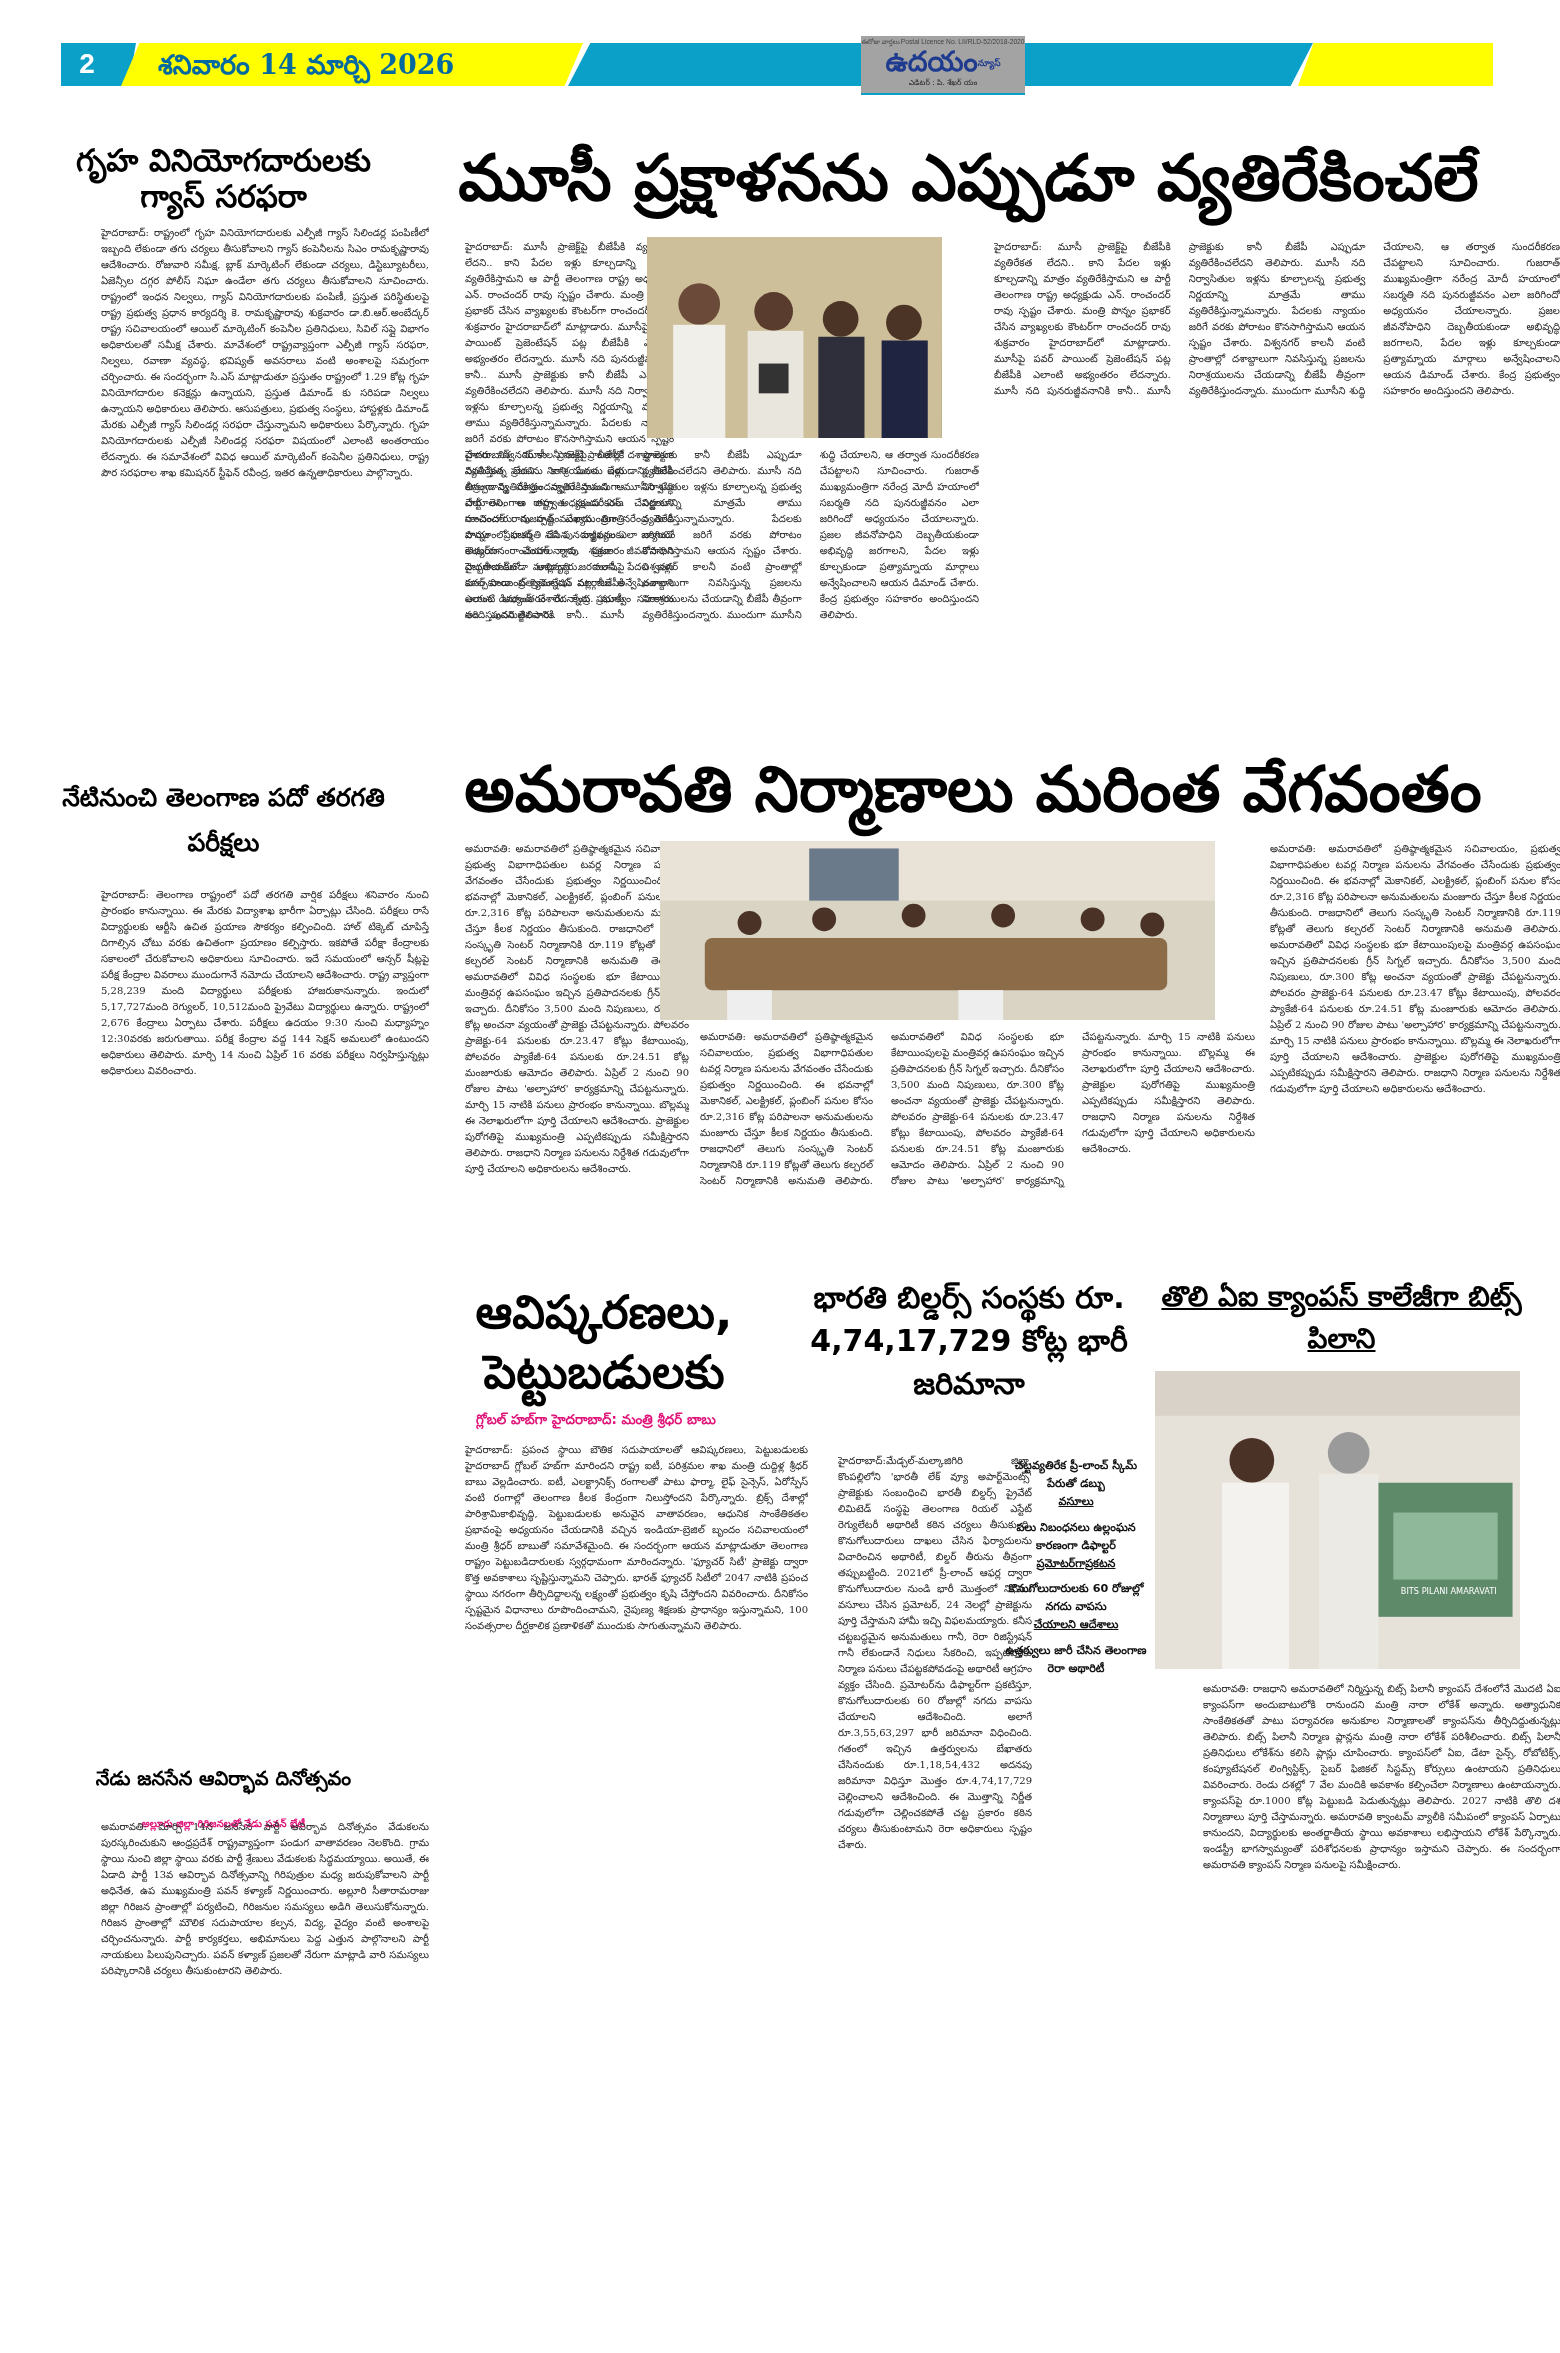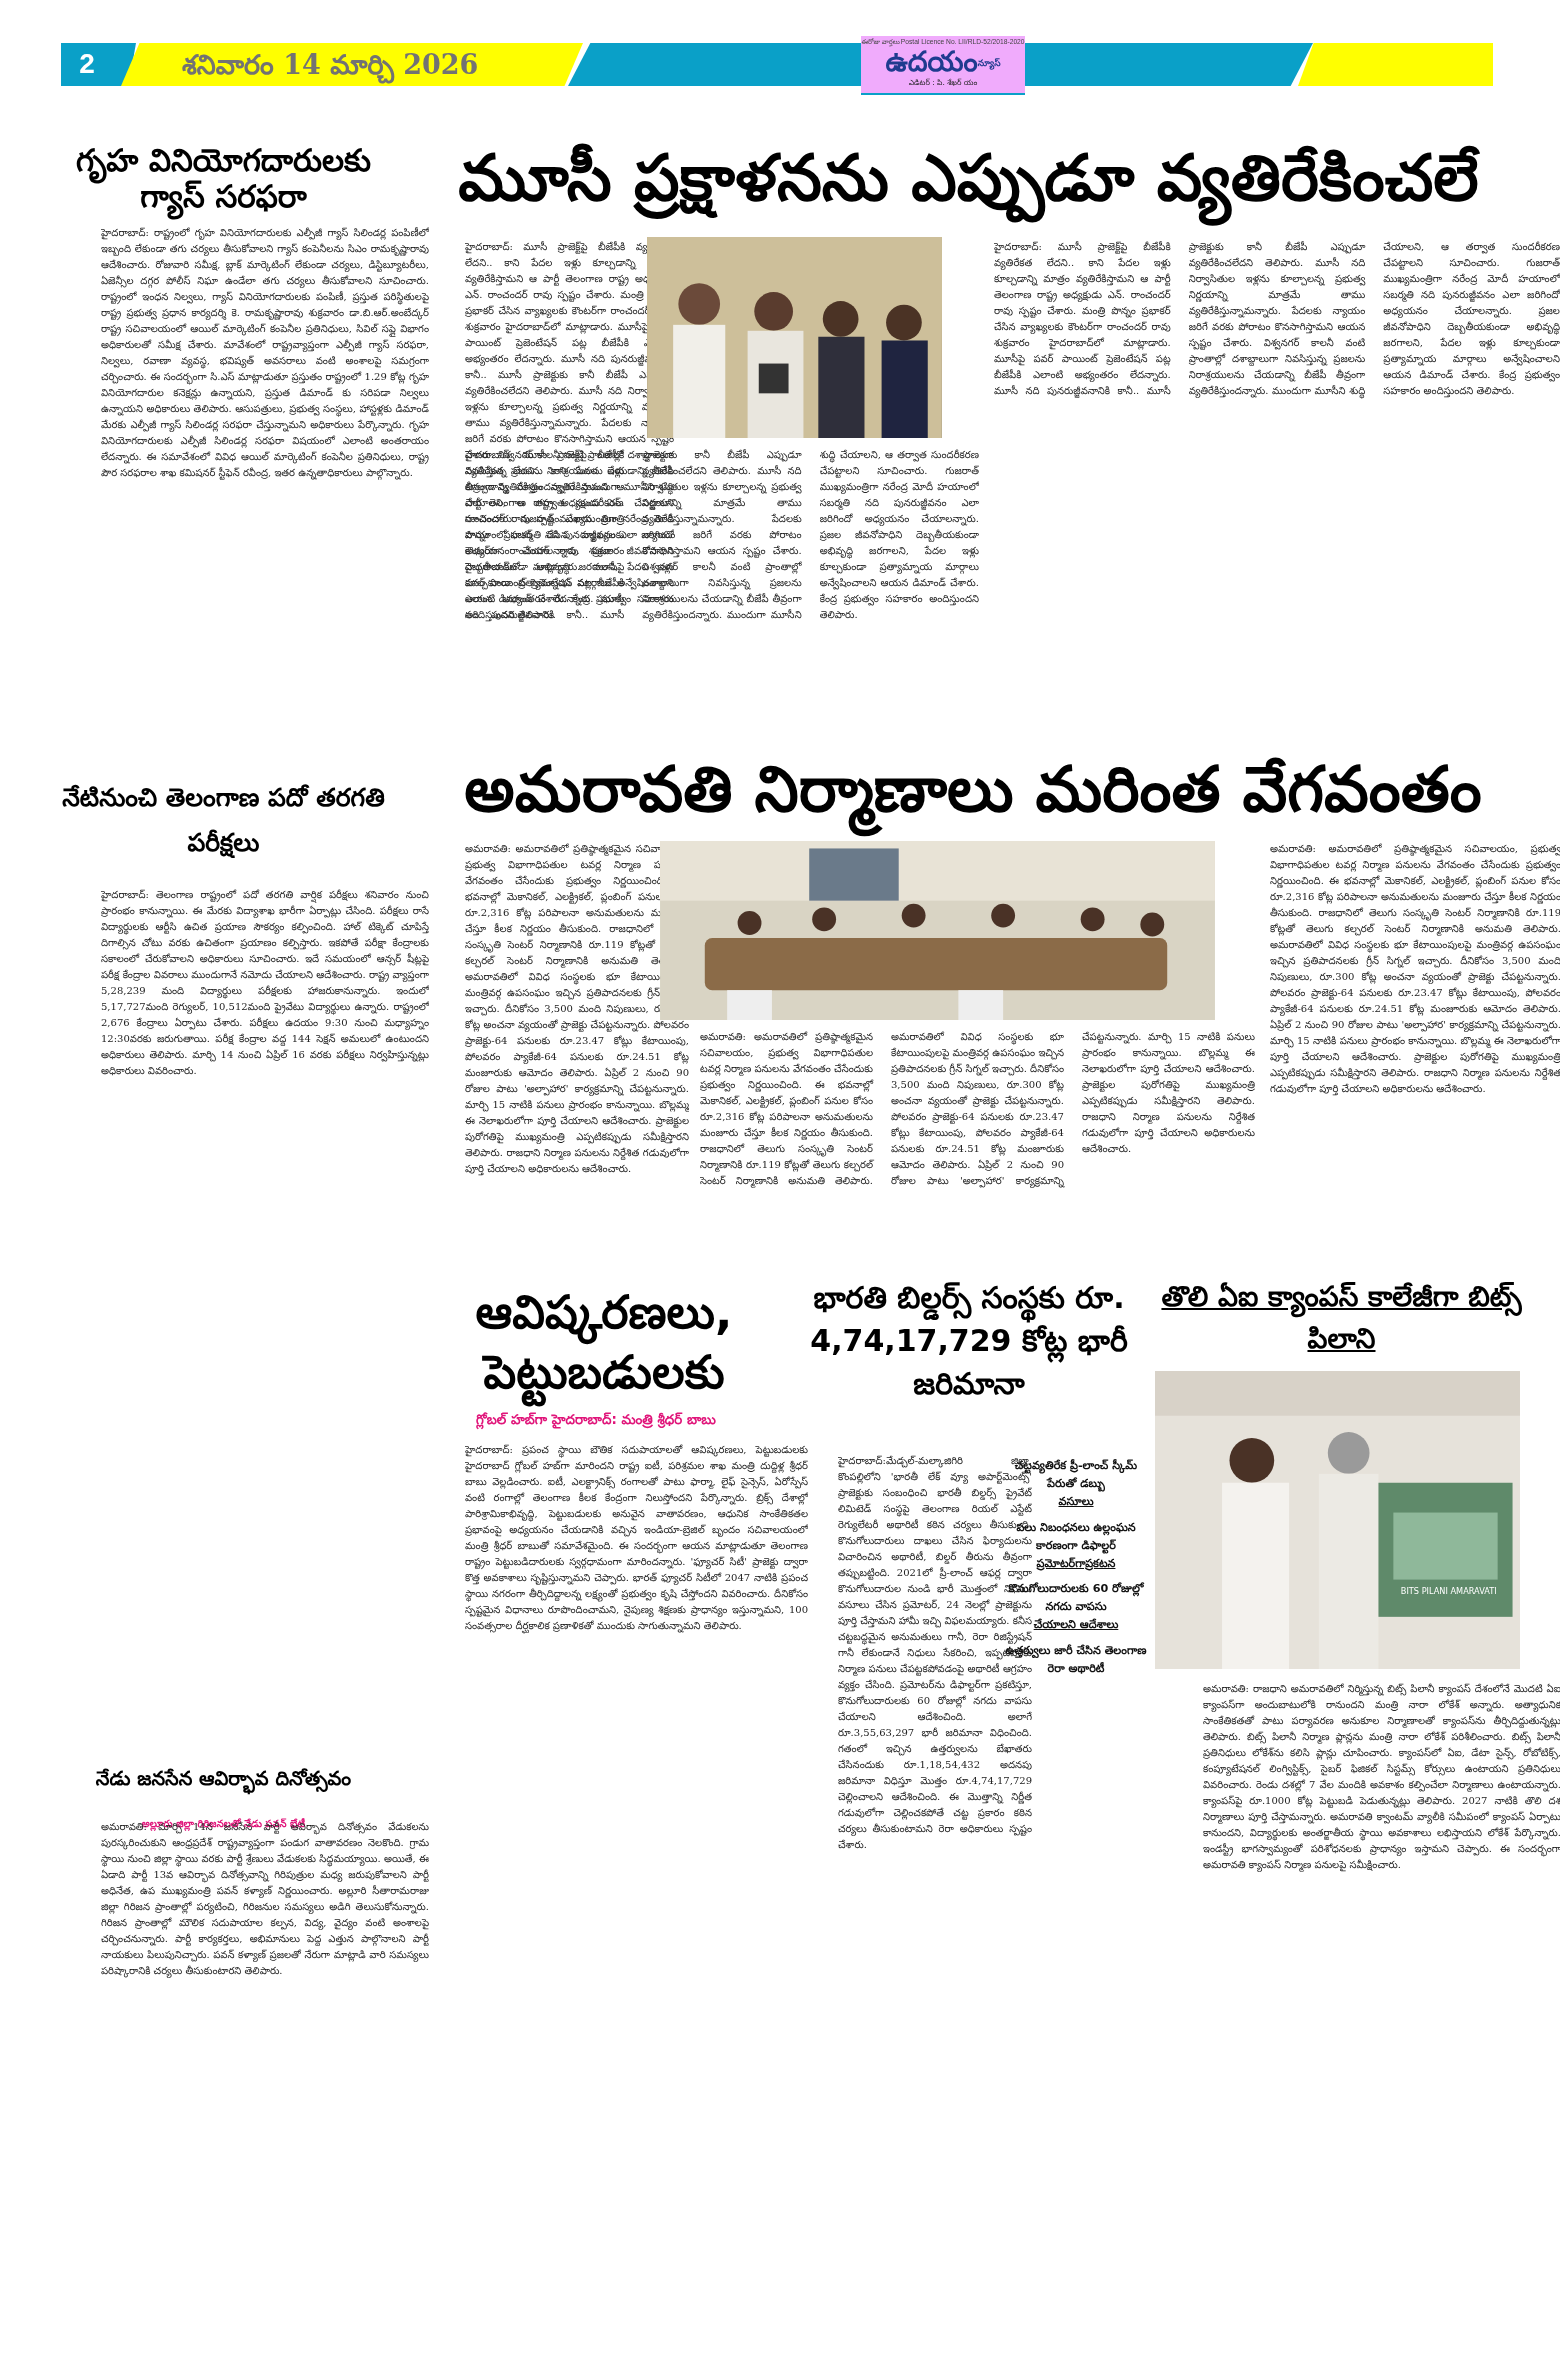--- a/index.html
+++ b/index.html
@@ -5,26 +5,26 @@
   html, body { margin:0; padding:0; background:#fff; }
   body { width:1561px; height:2354px; position:relative; overflow:hidden;
          font-family:"DejaVu Serif", serif; color:#111; }
   .masthead { position:absolute; left:61px; top:43px; width:1433px; height:43px; }
   .mh-num { position:absolute; left:0; top:0; width:75px; height:43px; background:#0aa0c8;
             clip-path:polygon(0 0,100% 0,90% 100%,0 100%); }
   .mh-num span { position:absolute; left:0; width:52px; top:4.5px; text-align:center; color:#fff;
                  font:bold 28px "Liberation Sans", sans-serif; }
   .mh-yellow1 { position:absolute; left:60px; top:0; width:462px; height:43px; background:#ffff00;
                 clip-path:polygon(4% 0,100% 0,96% 100%,0 100%); }
-  .mh-date { position:absolute; left:97px; top:6px; font:bold 27px "DejaVu Serif", serif; color:#737373;margin-left:24px; }
+  .mh-date { position:absolute; left:97px; top:6px; font:bold 27px "DejaVu Serif", serif; color:#0369a1; }
   .mh-blue { position:absolute; left:507px; top:0; width:745px; height:43px; background:#0aa0c8;
              clip-path:polygon(3% 0,100% 0,97% 100%,0 100%); }
   .mh-yellow2 { position:absolute; left:1237px; top:0; width:195px; height:43px; background:#ffff00;
                 clip-path:polygon(8% 0,100% 0,100% 100%,0 100%); }
-  .logo { position:absolute; left:861px; top:36px; width:164px; height:57px; background:#f0abfc;
+  .logo { position:absolute; left:861px; top:36px; width:164px; height:57px; background:#a3a3a3;
           border-bottom:2.2px solid #0aa0c8; text-align:center; }
   .logo-top { font:6.7px "Liberation Sans", sans-serif; color:#444; margin-top:1.5px; display:flex; justify-content:space-around; }
   .logo-name { font:bold 28px "DejaVu Sans", sans-serif; color:#1f3b8f; line-height:30px; }
   .logo-name small { font-size:9px; vertical-align:middle; }
   .logo-sub { font:7.5px "DejaVu Sans", sans-serif; color:#222; }
 
   .hl { position:absolute; font-family:"DejaVu Sans", sans-serif; font-weight:bold; color:#000; text-align:center; line-height:1.15; }
   .body { position:absolute; font-size:10px; line-height:16px; text-align:justify; color:#222; overflow:hidden;
           font-family:"DejaVu Serif", serif;margin-left:40px; }
   .cols3 { column-count:3; column-gap:18px; }

